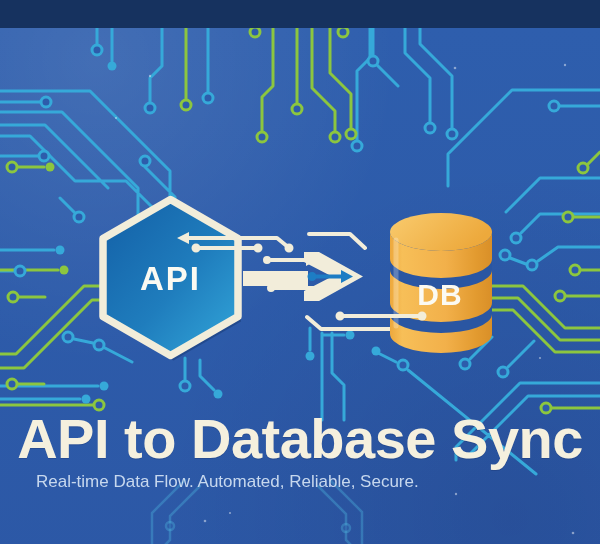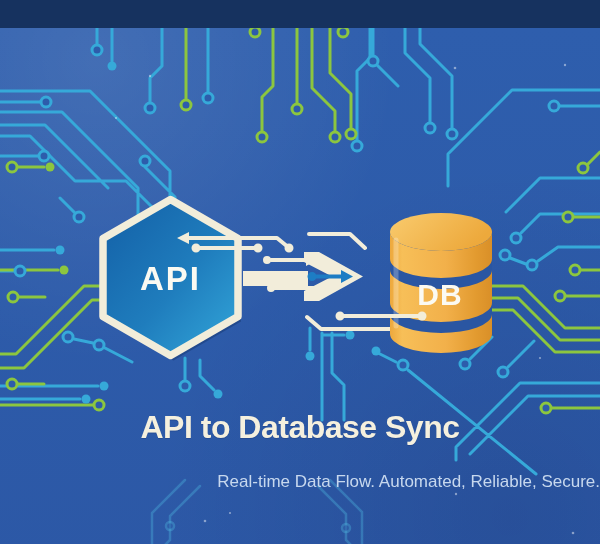--- a/index.html
+++ b/index.html
@@ -8,25 +8,25 @@
     font-family:"Liberation Sans",sans-serif;
     background:
       radial-gradient(circle at 16% 6%, rgba(255,255,255,.10), rgba(255,255,255,0) 42%),
       radial-gradient(circle at 85% 90%, rgba(0,0,40,.10), rgba(0,0,40,0) 50%),
       linear-gradient(#2e5ead,#2c58a6);
     margin-top: 28px;
   }
   .art{position:absolute;left:0;top:0;}
   .poster-title{
     position:absolute;left:0;right:0;top:383px;text-align:center;
-    font-size:32px;font-weight:700;line-height:1;letter-spacing:-.5px;
+    font-size:56px;font-weight:700;line-height:1;letter-spacing:-.5px;
     color:#f5f0de;text-shadow:0 1px 0 rgba(20,40,90,.25);
   }
   .poster-subtitle{
-    position:absolute;left:8px;right:0;top:444px;text-align:right;
+    position:absolute;left:0;right:0;top:444px;text-align:left;
     font-size:17px;font-weight:400;line-height:1.2;color:#c7d8ee;padding-left:36px;
   }
   .bottom-strip{
     position:absolute;left:0;right:0;bottom:0;height:11px;
     background:rgba(12,32,82,.30);
   }
   .trace-c{stroke:#36a9d9;stroke-width:3;fill:none;stroke-linecap:round;stroke-linejoin:round;}
   .trace-g{stroke:#8cc63f;stroke-width:3;fill:none;stroke-linecap:round;stroke-linejoin:round;}
   .trace-f{stroke:#4db3dd;stroke-width:2.5;fill:none;opacity:.38;stroke-linecap:round;}
   .ring-c{fill:#2d5cab;stroke:#36a9d9;stroke-width:3;}

